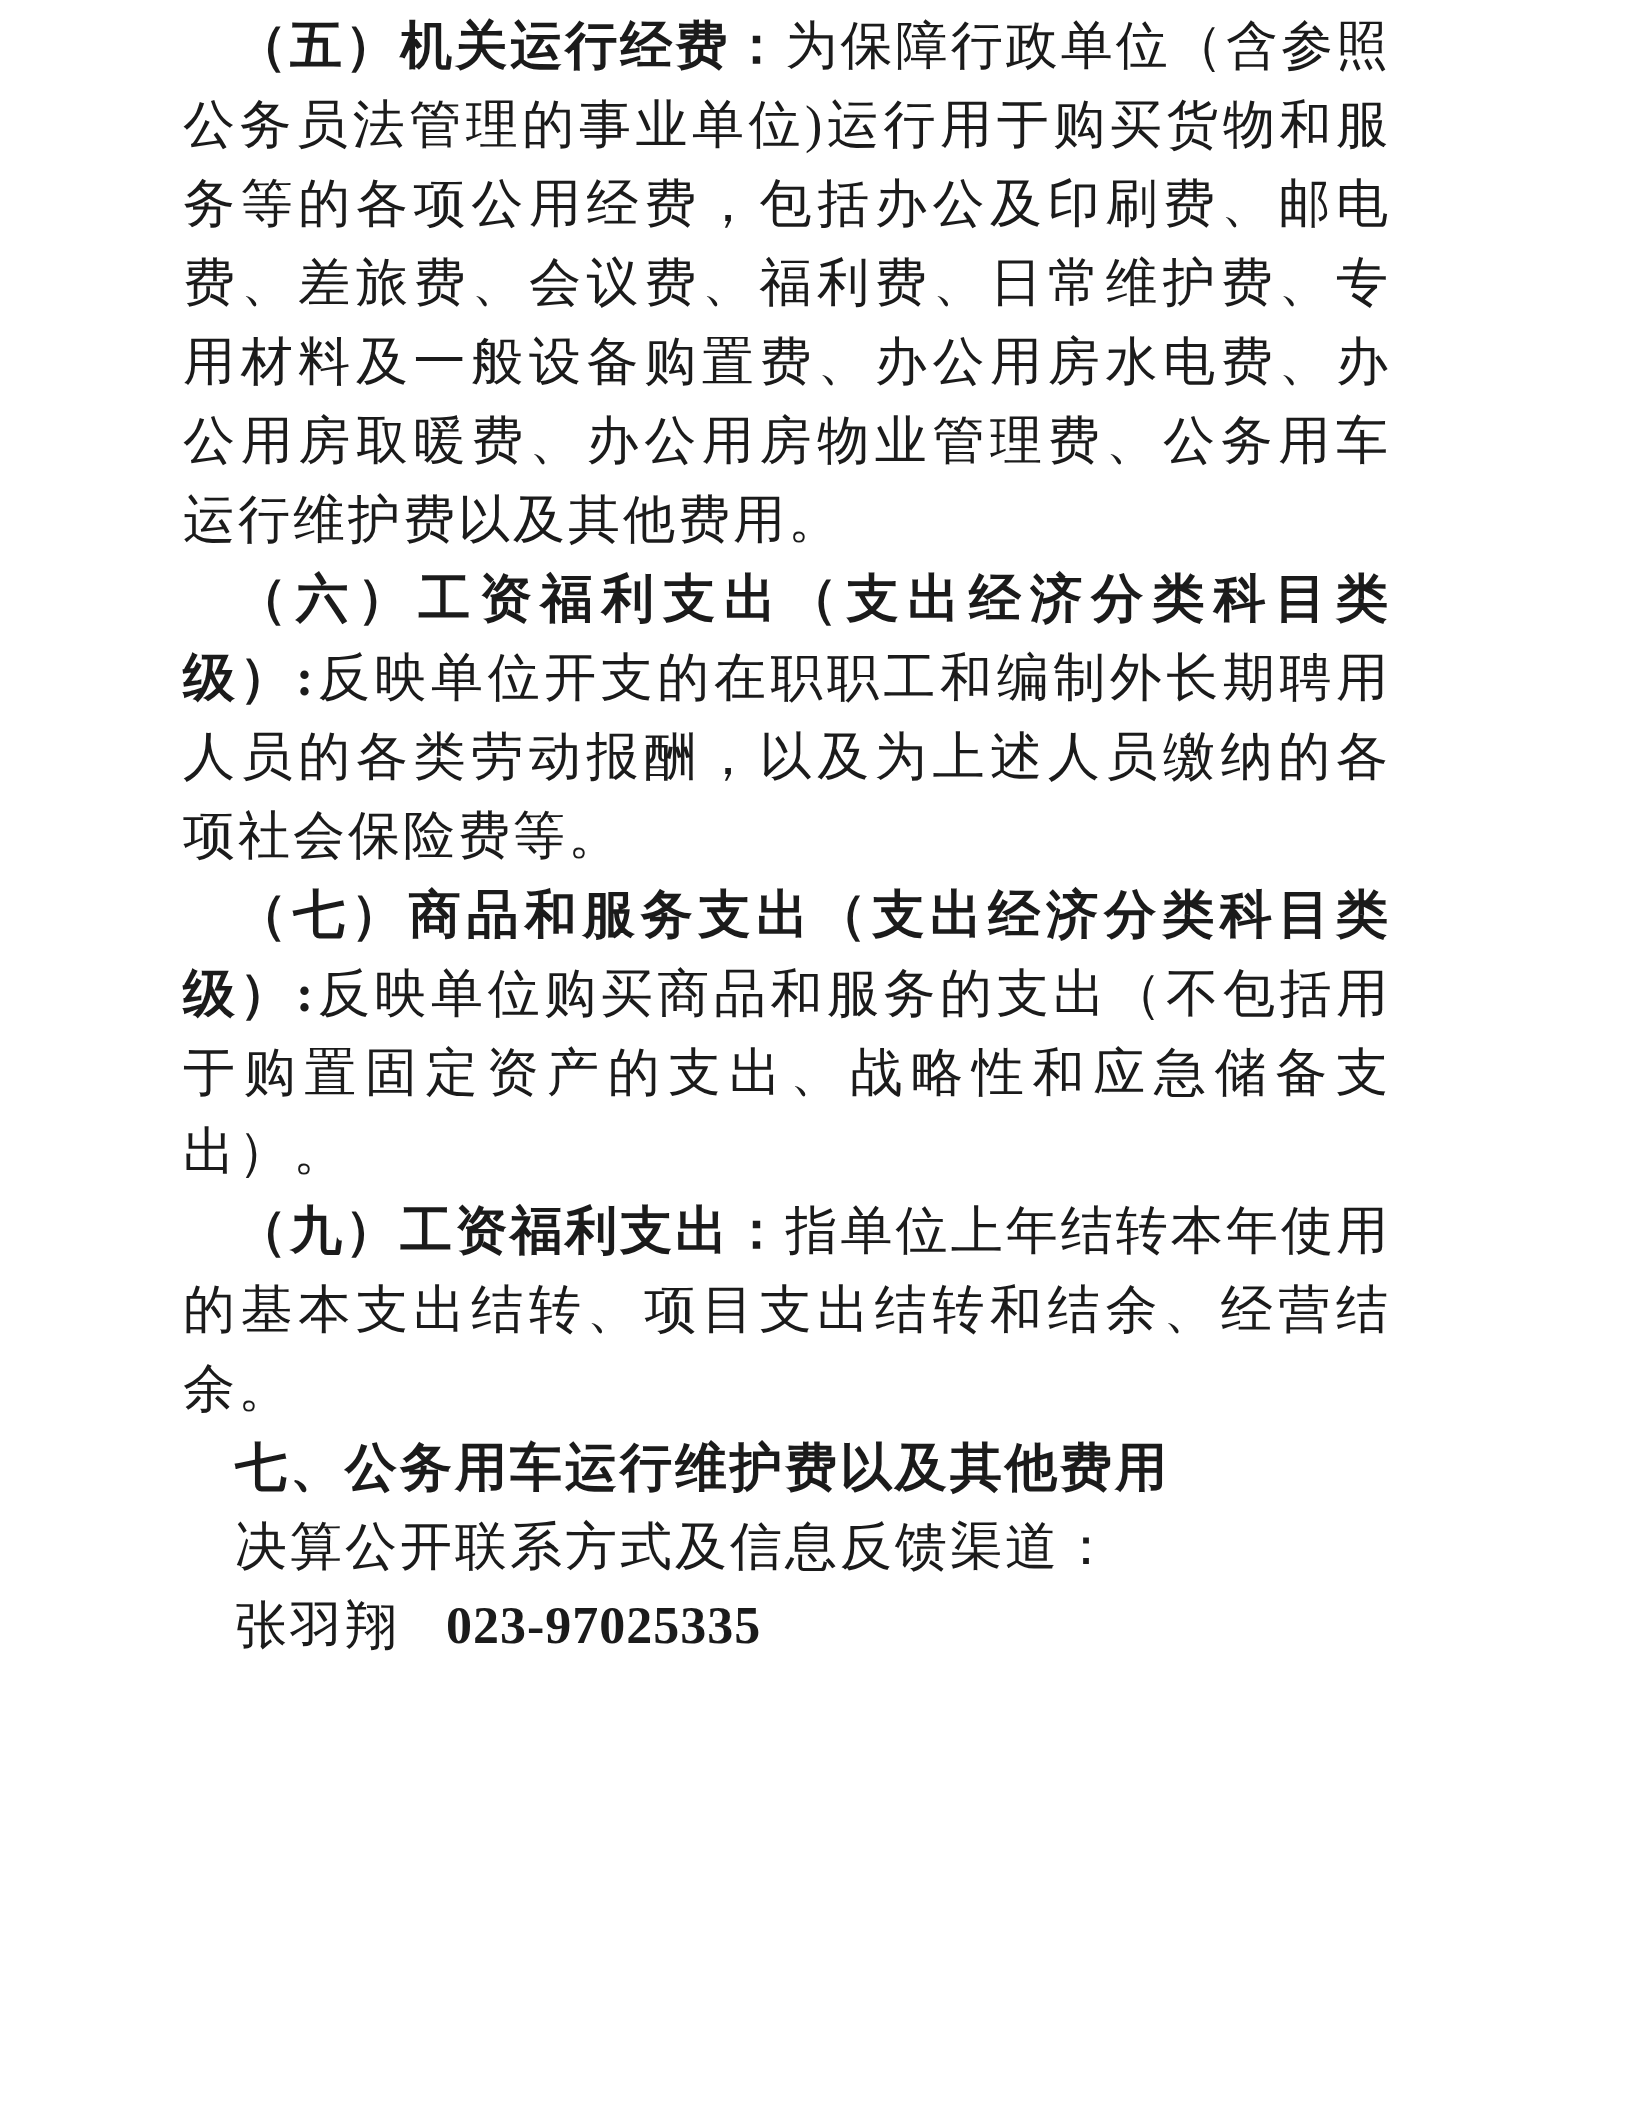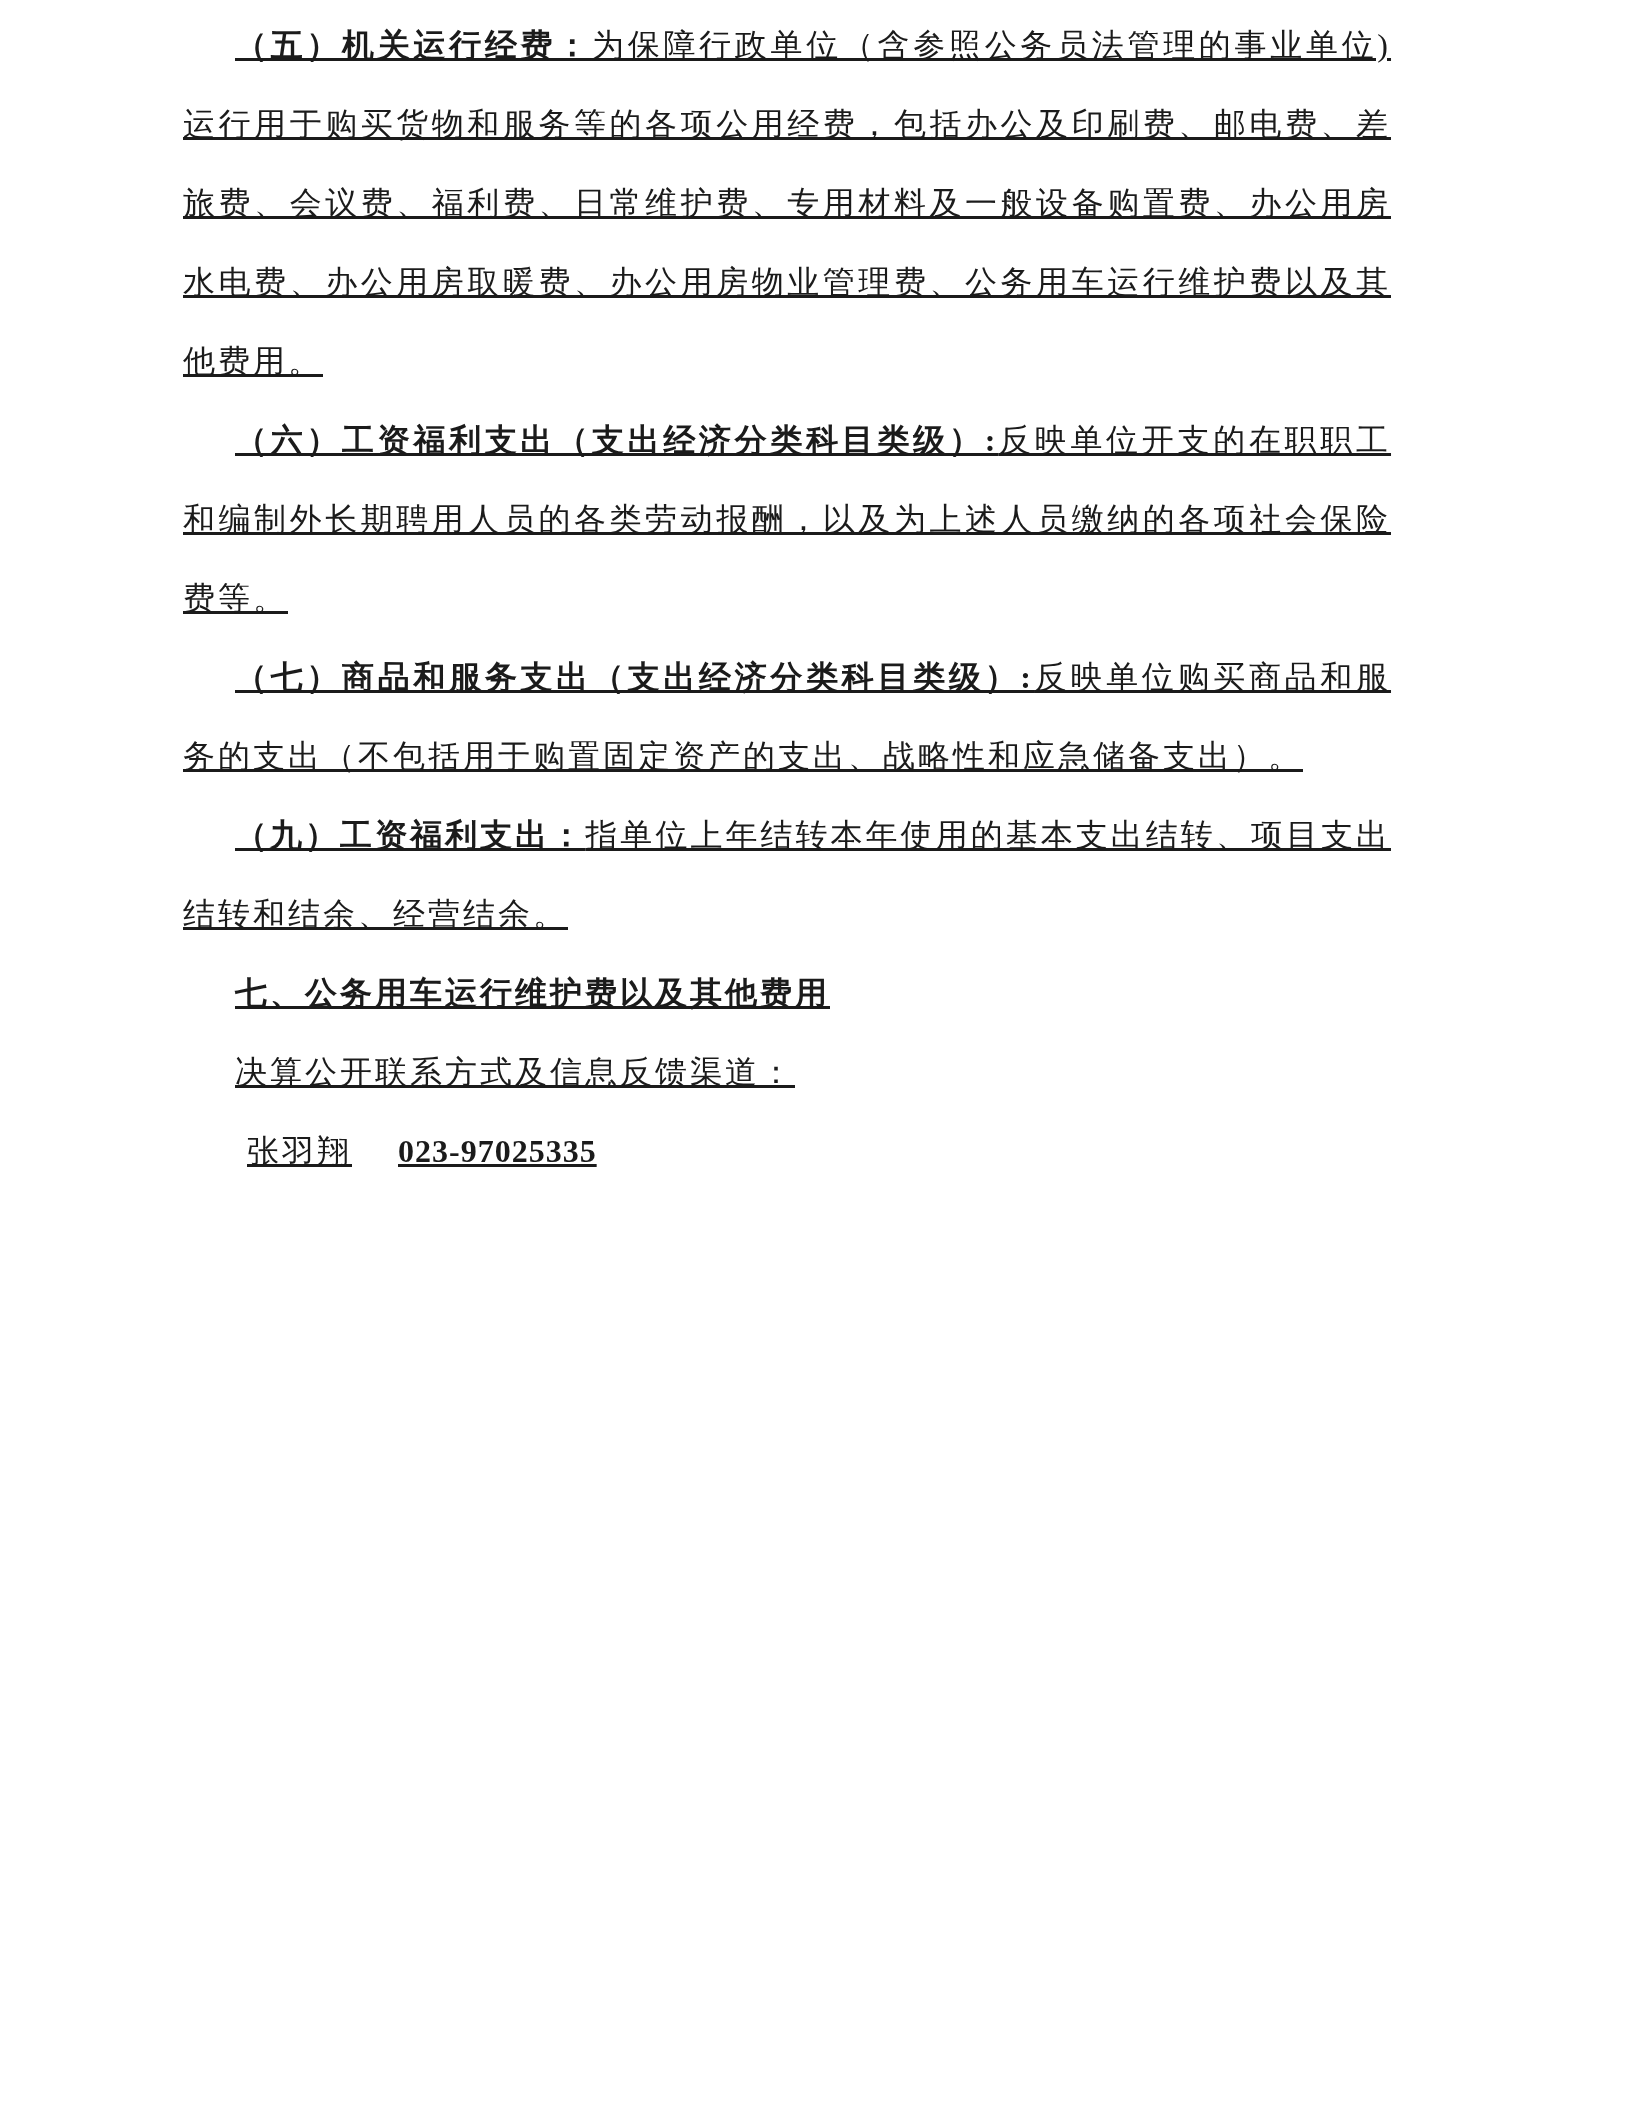--- a/index.html
+++ b/index.html
@@ -22,27 +22,26 @@
   .content {
     position: absolute;
     left: 183px;
     top: 6px;
     width: 1208px;
     color: #1b1b1b;
   }
   .content p {
     margin: 0;
     padding: 0;
-    font-size: 32px;
+    font-size: 52px;
     line-height: 79px;
     letter-spacing: 3px;
     text-align: justify;
     text-justify: inter-character;
     word-break: break-all;
-    text-decoration: underline;
   }
   .para {
     text-indent: 52px;
   }
   .label {
     font-weight: bold;
   }
   .heading {
     text-indent: 52px;
     font-weight: bold;
@@ -51,21 +50,20 @@
   .contact-intro {
     text-indent: 52px;
     text-align: left;
   }
   .contact-line {
     text-indent: 52px;
     text-align: left;
   }
   .contact-name {
     margin-right: 46px;
-    margin-left: 12px;
   }
   .contact-phone {
     font-weight: bold;
     letter-spacing: 1px;
   }
 </style>
 </head>
 <body>
 
 <div class="page">

